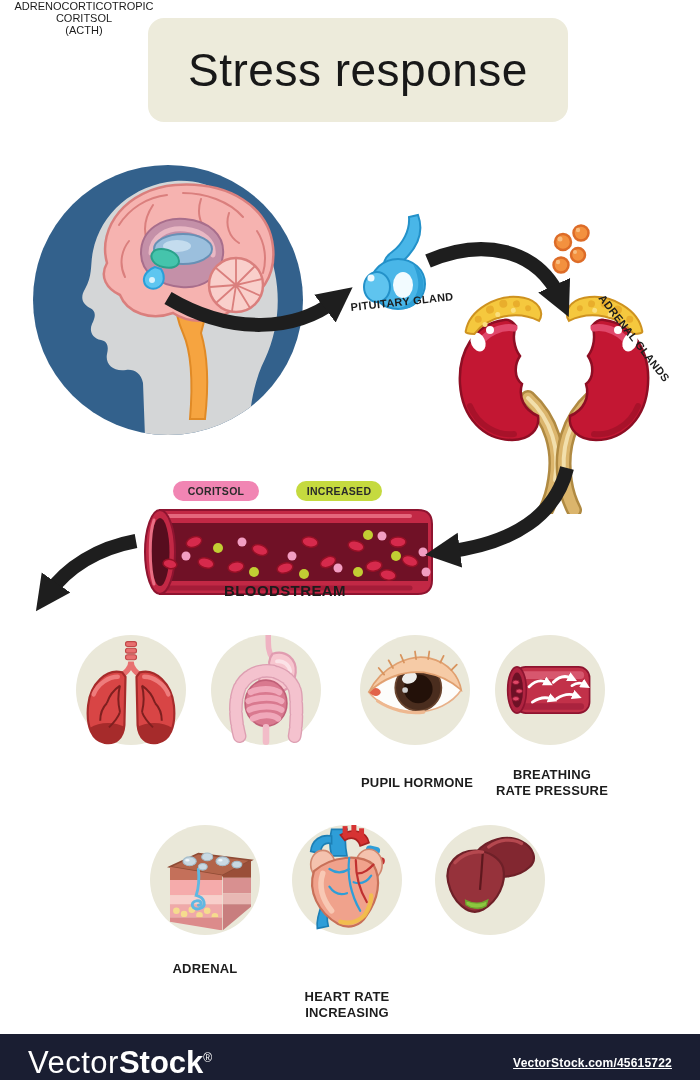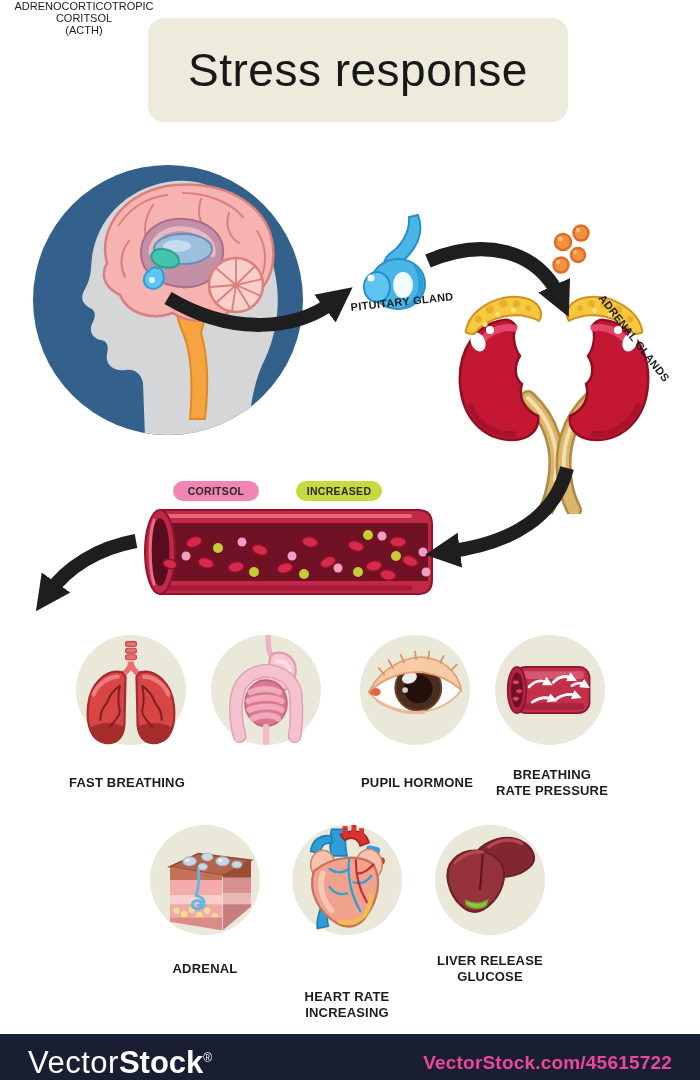--- a/index.html
+++ b/index.html
@@ -27,21 +27,21 @@
   .fxlabel{position:absolute;width:170px;height:38px;display:flex;flex-direction:column;align-items:center;
            justify-content:center;text-align:center;font-size:13px;line-height:16.5px;font-weight:bold;
            color:#1c1c1c;letter-spacing:.2px;}
   
   .footer{position:absolute;left:0;top:1022px;width:700px;height:58px;background:#1A1E32;
           display:flex;align-items:center;justify-content:space-between;padding:0 28px;box-sizing:border-box;margin-top:12px;}
   .brand{color:#ffffff;font-size:31px;}
   .brand .b-light{font-weight:normal;letter-spacing:.5px;}
   .brand .b-bold{font-weight:bold;}
   .brand sup{font-size:12px;}
-  .credit{color:#ec4899;font-size:19px;font-weight:bold;letter-spacing:.2px;}
+  .credit{color:#ffffff;font-size:12px;font-weight:bold;letter-spacing:.2px;text-decoration:underline;}
   svg{display:block;}
 </style>
 </head>
 <body>
 
 <div id="canvas">
 
   <div class="titlebox">
     <span>Stress response</span>
   </div>
@@ -195,20 +195,21 @@
 
   <div class="lbl pit-lbl">PITUITARY GLAND</div>
   <div class="acth">
     <div>ADRENOCORTICOTROPIC</div>
     <div>CORITSOL</div>
     <div>(ACTH)</div>
   </div>
   <div class="lbl adr-lbl">ADRENAL GLANDS</div>
   <div class="pill cortisol">CORITSOL</div>
   <div class="pill adrenaline">INCREASED</div>
+  <div class="lbl blood-lbl">BLOODSTREAM</div>
 
   <div class="fx" style="left:76px;top:635px">
     <svg viewBox="0 0 100 100">
       <defs>
           <clipPath id="llc">
             <path d="M42 34 C28 30 13 44 11 64 C9 84 15 96 26 98 C36 100 43 94 44 82 L45 38 Z"></path>
           </clipPath>
             <clipPath id="rlc">
             <path d="M58 34 C72 30 87 44 89 64 C91 84 85 96 74 98 C64 100 57 94 56 82 L55 38 Z"></path>
           </clipPath>
@@ -273,23 +274,20 @@
       <g stroke="#FFFFFF" stroke-width="2.6" fill="none" stroke-linecap="round">
         <path d="M31 47 Q 39 39 47 43" marker-end="url(#wa)"></path>
         <path d="M53 43 Q 61 35 69 39" marker-end="url(#wa)"></path>
         <path d="M34 61 Q 43 55 51 58" marker-end="url(#wa)"></path>
         <path d="M56 58 Q 65 52 73 55" marker-end="url(#wa)"></path>
         <path d="M70 46 Q 76 42 81 45" marker-end="url(#wa)"></path>
       </g>
     </svg>
   </div>
 
-  <div class="fxlabel" style="left:42px;top:764px">
-    <span>FAST BREATHING</span>
-  </div>
   <div class="fxlabel" style="left:332px;top:764px">
     <span>PUPIL HORMONE</span>
   </div>
   <div class="fxlabel" style="left:467px;top:764px">
     <span>BREATHING</span>
     <span>RATE PRESSURE</span>
   </div>
 
   <div class="fx" style="left:150px;top:825px">
     <svg viewBox="0 0 100 100">
@@ -365,24 +363,20 @@
     </svg>
   </div>
 
   <div class="fxlabel" style="left:120px;top:950px">
     <span>ADRENAL</span>
   </div>
   <div class="fxlabel" style="left:262px;top:986px">
     <span>HEART RATE</span>
     <span>INCREASING</span>
   </div>
-  <div class="fxlabel" style="left:405px;top:950px">
-    <span>LIVER RELEASE</span>
-    <span>GLUCOSE</span>
-  </div>
 
   <div class="footer">
     <div class="brand">
       <span class="b-light">Vector</span><span class="b-bold">Stock</span><sup>®</sup>
     </div>
     <div class="credit">VectorStock.com/45615722</div>
   </div>
 
 </div>
 

